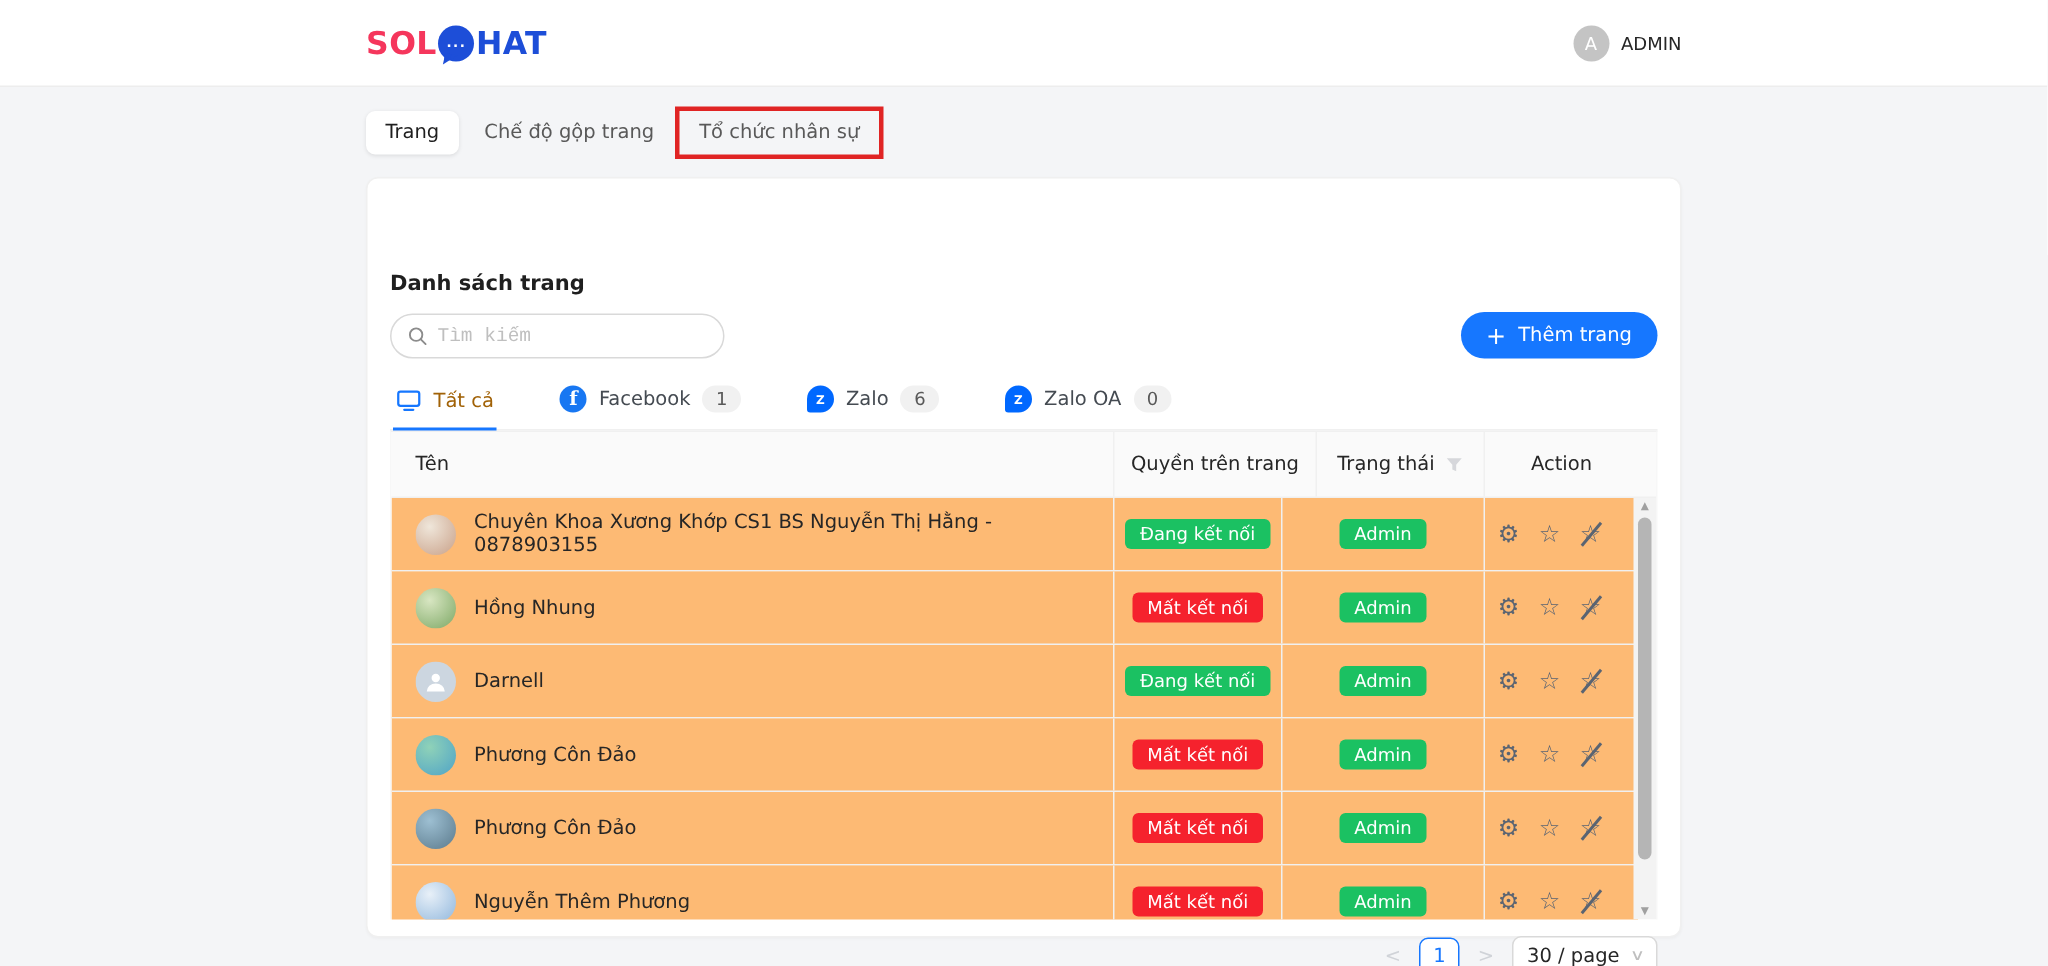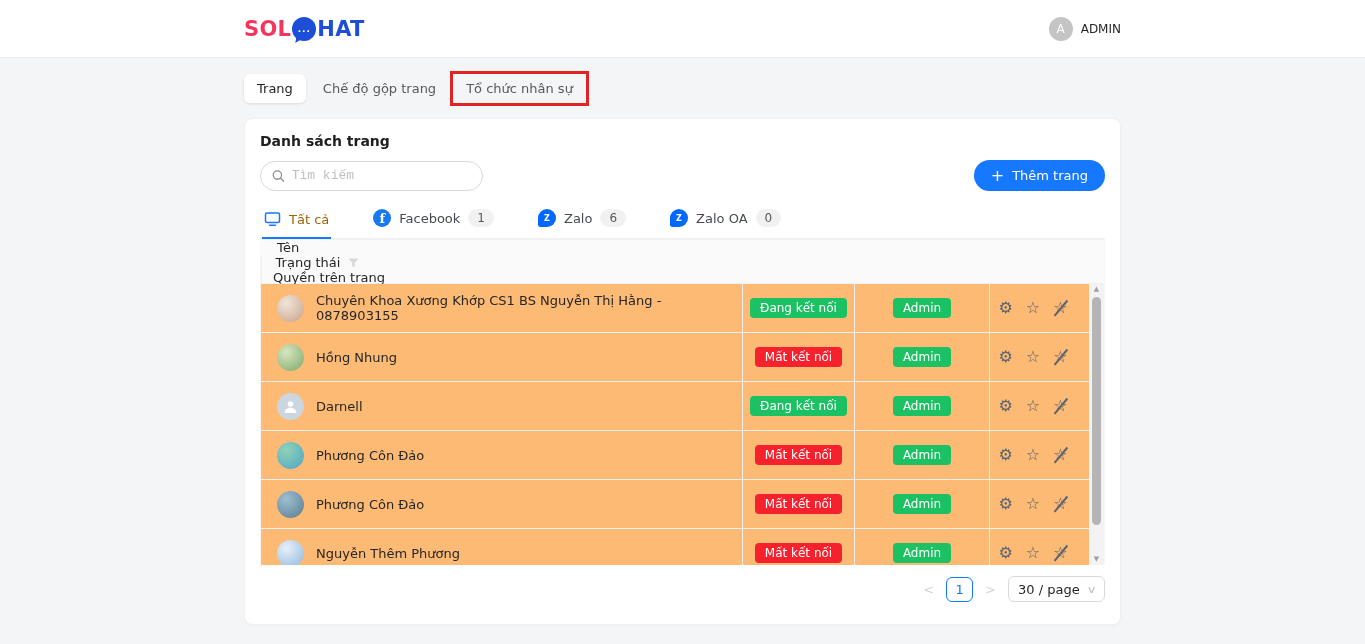--- a/index.html
+++ b/index.html
@@ -51,21 +51,21 @@
     box-shadow:0 1px 3px rgba(0,0,0,.10);
   }
   .nav-tab.highlighted { outline:3px solid #e02424; outline-offset:0; }
 
   
   .card {
     position:absolute; top:118px; left:244px; width:877px; height:507px;
     background:#fff; border:1px solid #f0f0f0; border-radius:8px;
     box-shadow:0 1px 2px rgba(0,0,0,.03); padding:14px 15px;
   }
-  .card-title { font-size:14px; font-weight:bold; color:#1f1f1f; margin-bottom:11px; }
+  .card-title { font-size:14px; font-weight:bold; color:#1f1f1f; margin-bottom:11px;margin-top:48px; }
   .controls { display:flex; align-items:center; justify-content:space-between; }
   .search-box {
     width:223px; height:30px; border:1px solid #d9d9d9; border-radius:16px;
     display:flex; align-items:center; padding:0 11px; gap:7px; background:#fff;
   }
   .search-box input {
     border:none; outline:none; width:100%; font-size:13px;
     font-family:Liberation Mono, monospace; color:#262626; background:transparent;
   }
   .search-box input::placeholder { color:#bfbfbf; }
@@ -98,21 +98,21 @@
     font-size:13px; font-weight:bold; font-family:"DejaVu Serif","Liberation Serif",serif;
   }
   .zalo-icon {
     width:18px; height:18px; border-radius:50% 50% 50% 12%; background:#0068ff; color:#fff;
     display:inline-flex; align-items:center; justify-content:center;
     font-size:8px; font-weight:bold; letter-spacing:.2px;
   }
 
   
   .table { margin-top:0; border-top:1px solid #f0f0f0; border-left:1px solid #f7f7f7; border-right:1px solid #f7f7f7;}
-  .thead { display:flex; background:#fafafa; height:44px; border-bottom:1px solid #f0f0f0;flex-direction:column; }
+  .thead { display:flex; background:#fafafa; height:44px; border-bottom:1px solid #f0f0f0; }
   .th {
     display:flex; align-items:center; font-size:13px; color:#262626; font-weight:500;
   }
   .cell-name   { width:481px; padding-left:16px; }
   .cell-status { width:112px; justify-content:center; border-left:1px solid #f0f0f0; }
   .cell-role   { width:135px; justify-content:center; border-left:1px solid #f0f0f0; }
   .cell-action { width:103px; justify-content:center; gap:13px; border-left:1px solid #f0f0f0; }
   .th.cell-status { gap:8px; }
   .funnel { opacity:.55; cursor:pointer; }
 
@@ -229,27 +229,27 @@
     <div class="ftab">
       <span class="zalo-icon">Z</span>
       <span>Zalo OA</span>
       <span class="count-pill">0</span>
     </div>
   </div>
 
   <div class="table">
     <div class="thead">
       <div class="th cell-name">Tên</div>
+      <div class="th cell-role">Quyền trên trang</div>
       <div class="th cell-status">
         <span>Trạng thái</span>
         <svg class="funnel" width="11" height="10" viewBox="0 0 11 10">
           <path d="M0.5 0.5 H10.5 L6.8 4.8 V9.2 L4.2 8 V4.8 Z" fill="#b9bcc2"></path>
         </svg>
       </div>
-      <div class="th cell-role">Quyền trên trang</div>
       <div class="th cell-action">Action</div>
     </div>
     <div class="tbody">
       <div class="rows" id="rows">
   <div class="trow">
     <div class="td cell-name">
       <div class="name-wrap">
         <span class="avatar" style="background: radial-gradient(circle at 35% 30%, rgb(239, 230, 218), rgb(201, 161, 137));"></span>
         <span class="row-name">Chuyên Khoa Xương Khớp CS1 BS Nguyễn Thị Hằng - 0878903155</span>
       </div>

